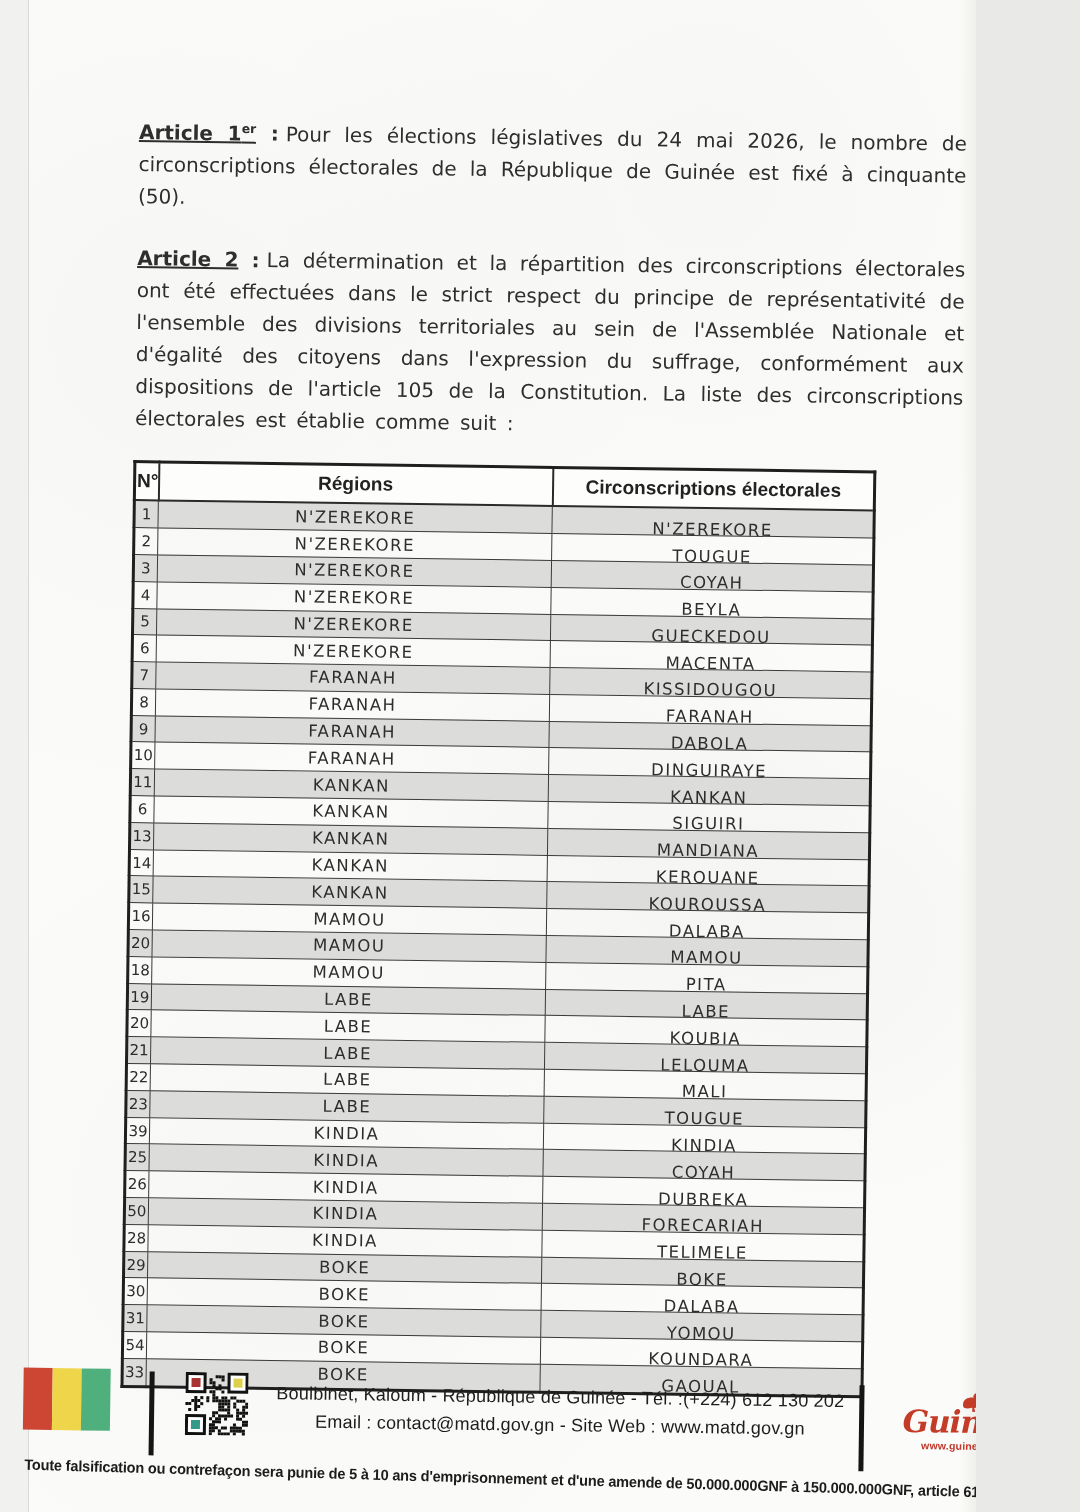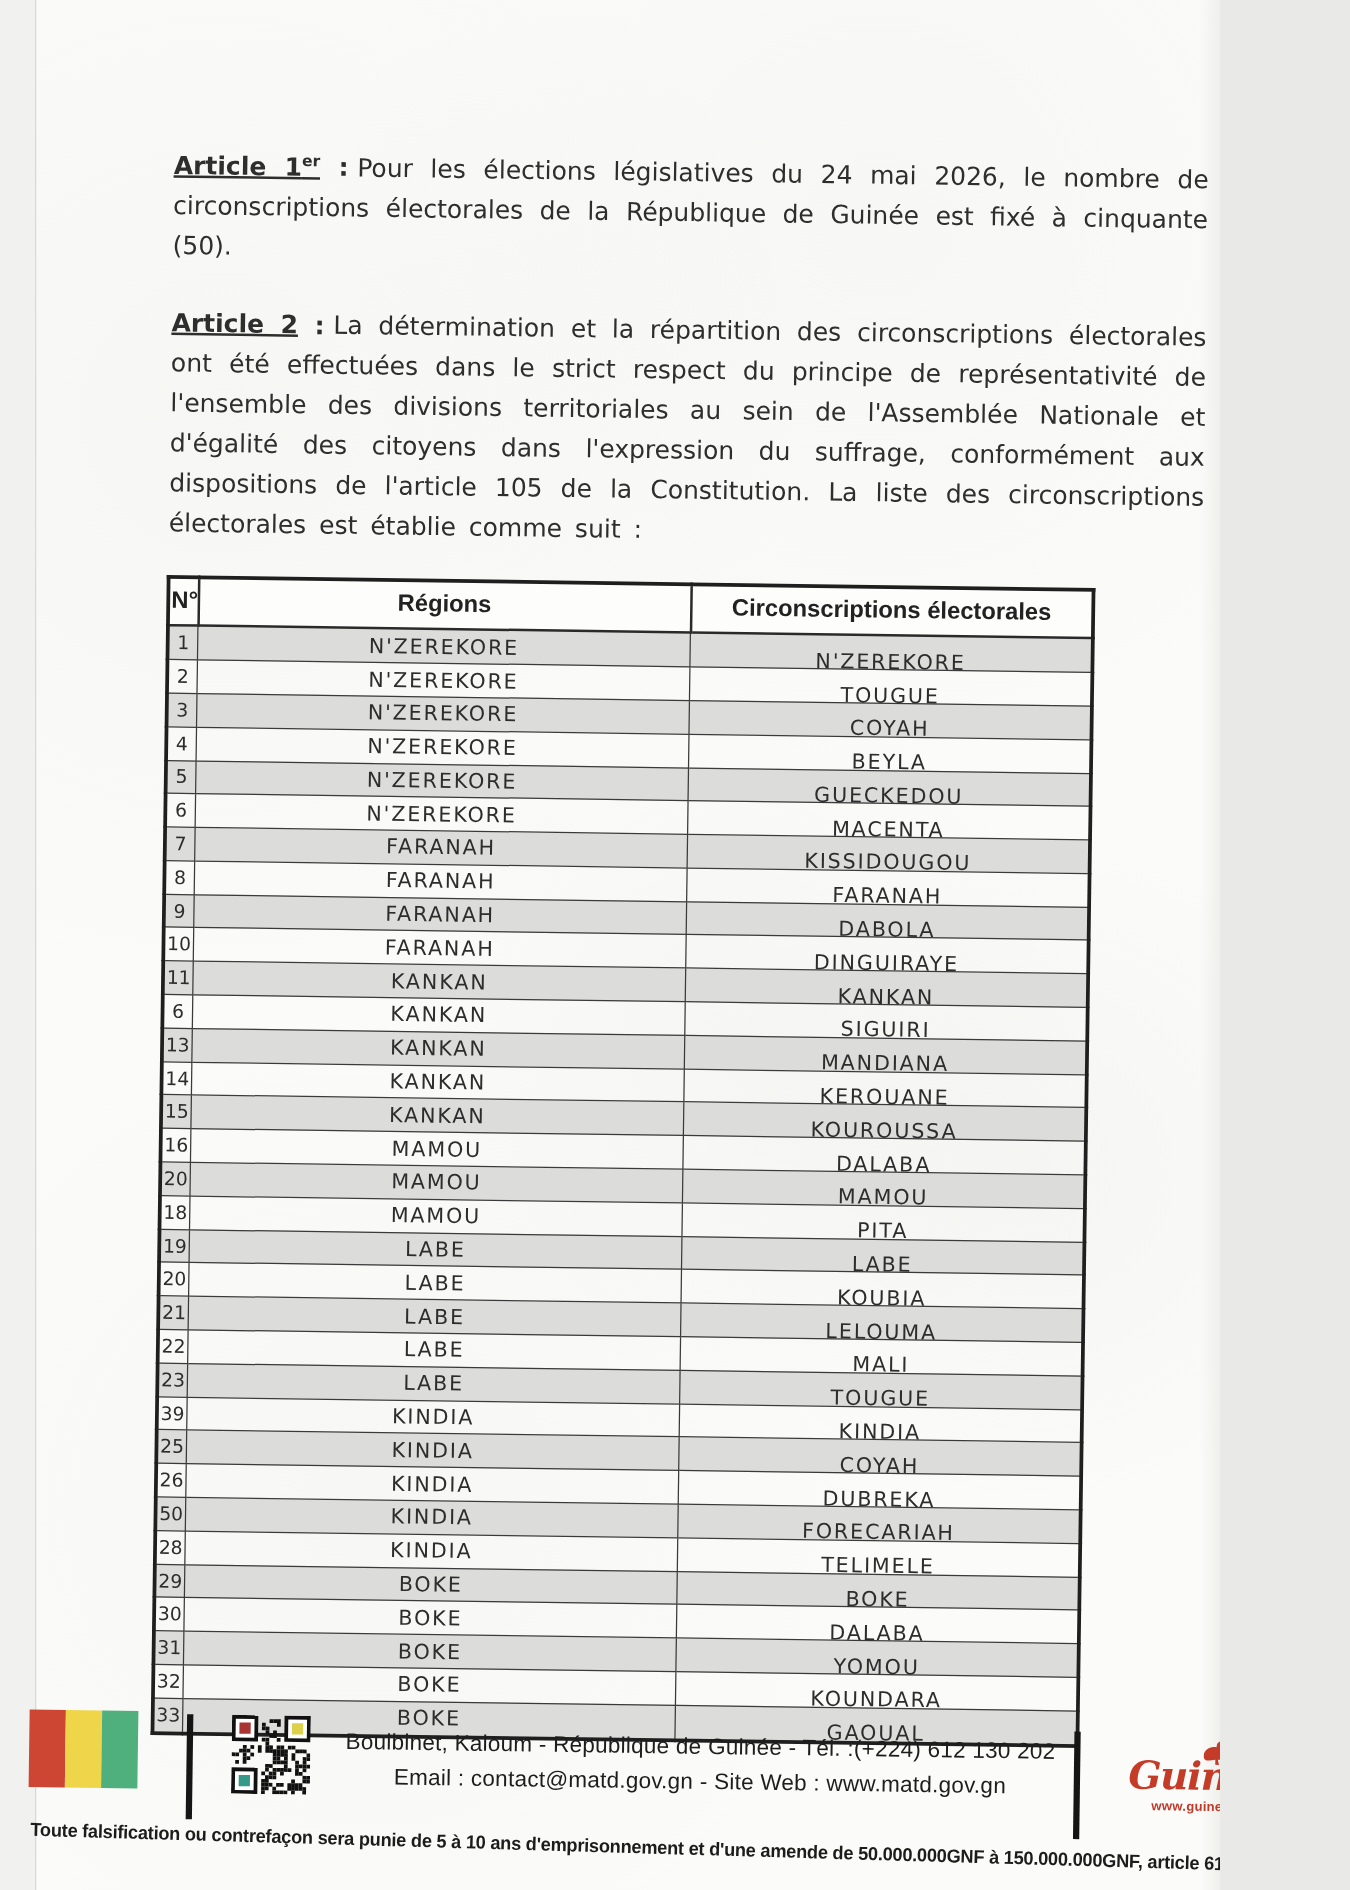--- a/index.html
+++ b/index.html
@@ -251,21 +251,21 @@
             <td class="num">30</td>
             <td>BOKE</td>
             <td><span class="circ-off">DALABA</span></td>
           </tr>
           <tr class="shaded">
             <td class="num">31</td>
             <td>BOKE</td>
             <td><span class="circ-off">YOMOU</span></td>
           </tr>
           <tr>
-            <td class="num">32</td>
+            <td class="num">54</td>
             <td>BOKE</td>
             <td><span class="circ-off">KOUNDARA</span></td>
           </tr>
           <tr class="shaded">
             <td class="num">33</td>
             <td>BOKE</td>
             <td><span class="circ-off">GAOUAL</span></td>
           </tr>
         </tbody>
     </table>

